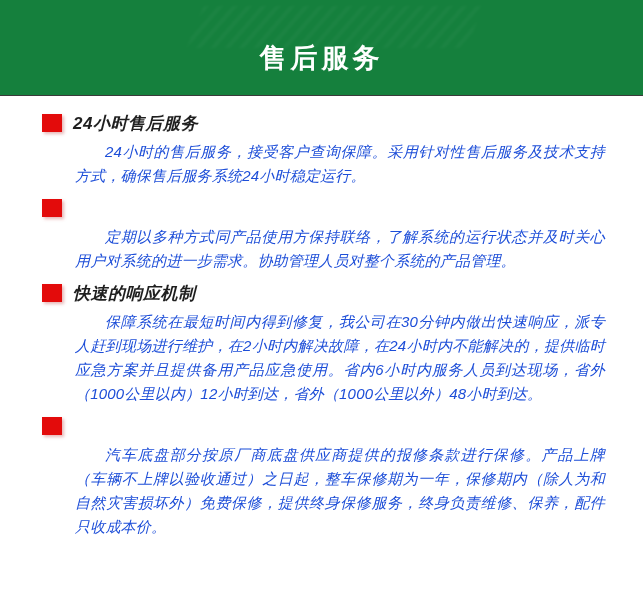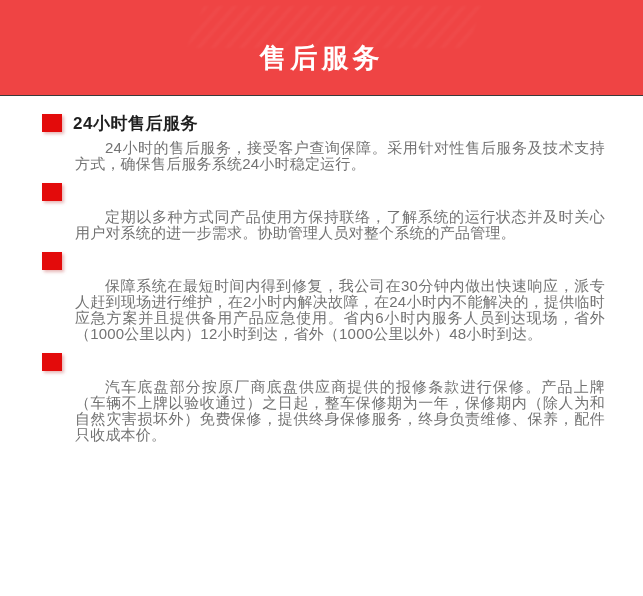--- a/index.html
+++ b/index.html
@@ -3,48 +3,48 @@
 <meta charset="utf-8">
 <style>
   * { margin:0; padding:0; box-sizing:border-box; }
   html,body { width:643px; height:596px; background:#ffffff; overflow:hidden; }
   body { font-family:"Liberation Sans","DejaVu Sans",sans-serif; }
 
   .page { width:643px; height:596px; position:relative; }
 
   
   .banner {
-    height:96px; background:#ef4444; position:relative;
+    height:96px; background:#15803d; position:relative;
     display:flex; align-items:center; justify-content:center;
     border-bottom:1px solid #3a3a3a;
   }
   .banner h1 {
     color:#ffffff; font-size:27px; font-weight:bold;
     letter-spacing:4px; margin-top:20px;
   }
   .watermark {
     position:absolute; top:6px; left:195px; width:280px; height:42px;
     background:repeating-linear-gradient(115deg,
       rgba(255,255,255,0.05) 0 5px, transparent 5px 13px);
     transform:skewX(-22deg); filter:blur(1.5px); opacity:.6;
     pointer-events:none;
   }
 
   
   .content { padding:14px 38px 0 42px; }
-  .section { margin-bottom:7px; }
+  .section { margin-bottom:7px;font-style:italic; }
   .sec-head { display:flex; align-items:center; gap:11px; height:26px; }
   .bullet {
     width:20px; height:18px; background:#e30b0b; flex:0 0 auto;
     box-shadow:2px 2px 3px rgba(185,45,45,0.35);
   }
   .sec-head h2 { font-size:17px; font-weight:bold; color:#1f1f1f; letter-spacing:.5px; }
   .section p {
-    margin:4px 0 0 33px; font-size:15px; line-height:16px;
-    color:#737373; text-align:justify; text-indent:2em;
+    margin:4px 0 0 33px; font-size:15px; line-height:24px;
+    color:#1d4ed8; text-align:justify; text-indent:2em;
     letter-spacing:.2px;
   }
 </style>
 </head>
 <body>
 
 <div class="page">
 
   <header class="banner">
     <div class="watermark"></div>
@@ -64,20 +64,21 @@
     <section class="section">
       <div class="sec-head">
         <span class="bullet"></span>
       </div>
       <p>定期以多种方式同产品使用方保持联络，了解系统的运行状态并及时关心用户对系统的进一步需求。协助管理人员对整个系统的产品管理。</p>
     </section>
 
     <section class="section">
       <div class="sec-head">
         <span class="bullet"></span>
+        <h2>快速的响应机制</h2>
       </div>
       <p>保障系统在最短时间内得到修复，我公司在30分钟内做出快速响应，派专人赶到现场进行维护，在2小时内解决故障，在24小时内不能解决的，提供临时应急方案并且提供备用产品应急使用。省内6小时内服务人员到达现场，省外（1000公里以内）12小时到达，省外（1000公里以外）48小时到达。</p>
     </section>
 
     <section class="section">
       <div class="sec-head">
         <span class="bullet"></span>
       </div>
       <p>汽车底盘部分按原厂商底盘供应商提供的报修条款进行保修。产品上牌（车辆不上牌以验收通过）之日起，整车保修期为一年，保修期内（除人为和自然灾害损坏外）免费保修，提供终身保修服务，终身负责维修、保养，配件只收成本价。</p>
     </section>

